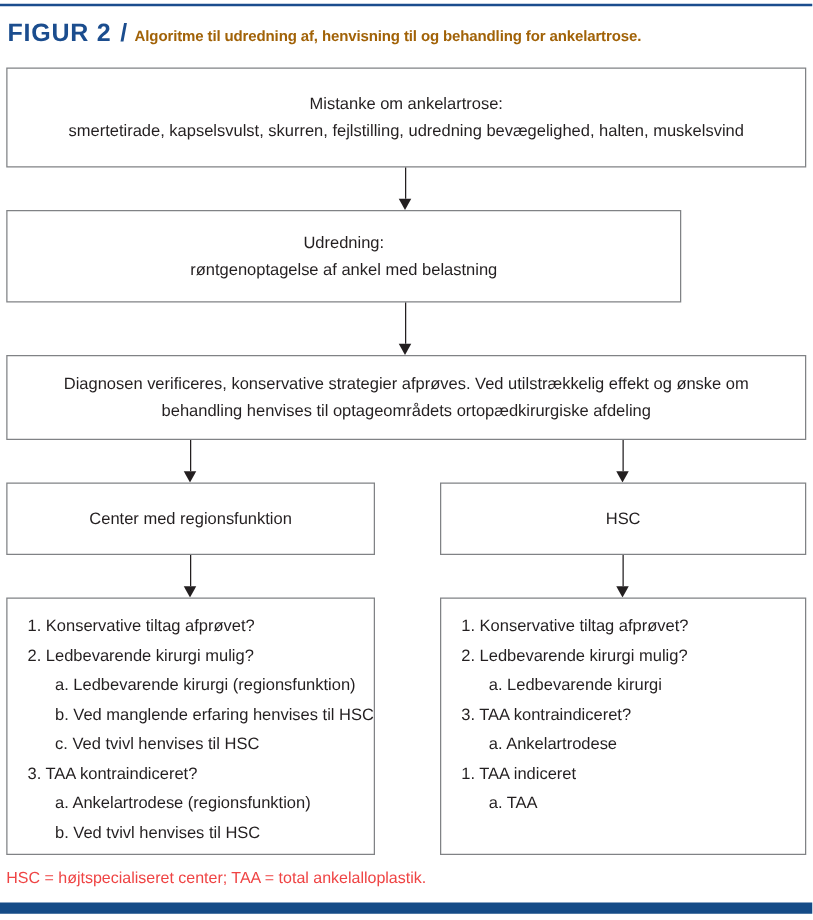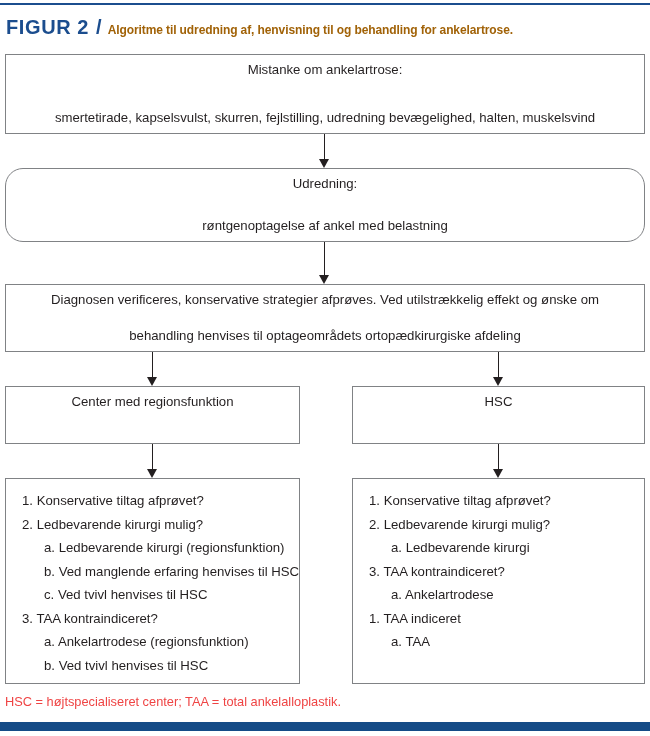--- a/index.html
+++ b/index.html
@@ -68,32 +68,32 @@
   }
 
   .box {
     position: absolute;
     box-sizing: border-box;
     border: 1px solid #808285;
     background: #ffffff;
     display: flex;
     flex-direction: column;
     align-items: center;
-    justify-content: space-between;
+    justify-content: center;
     text-align: center;
     font-size: 13.2px;
     line-height: 1.65;
     color: #231f20;
     padding: 4px 10px;
   }
   .box .line { display: block; white-space: nowrap; }
 
   
   #box-suspicion { left: 5px;   top: 54px;  width: 640px; height: 80px; }
-  #box-workup    { left: 5px;   top: 168px; width: 640px; height: 74px; border-radius: 18px; }
+  #box-workup    { left: 5px;   top: 168px; width: 540px; height: 74px; }
   #box-diagnosis { left: 5px;   top: 284px; width: 640px; height: 68px; }
   #box-center    { left: 5px;   top: 386px; width: 295px; height: 58px; }
   #box-hsc       { left: 352px; top: 386px; width: 293px; height: 58px; }
 
   .list-box {
     position: absolute;
     box-sizing: border-box;
     border: 1px solid #808285;
     background: #ffffff;
     font-size: 13.2px;

